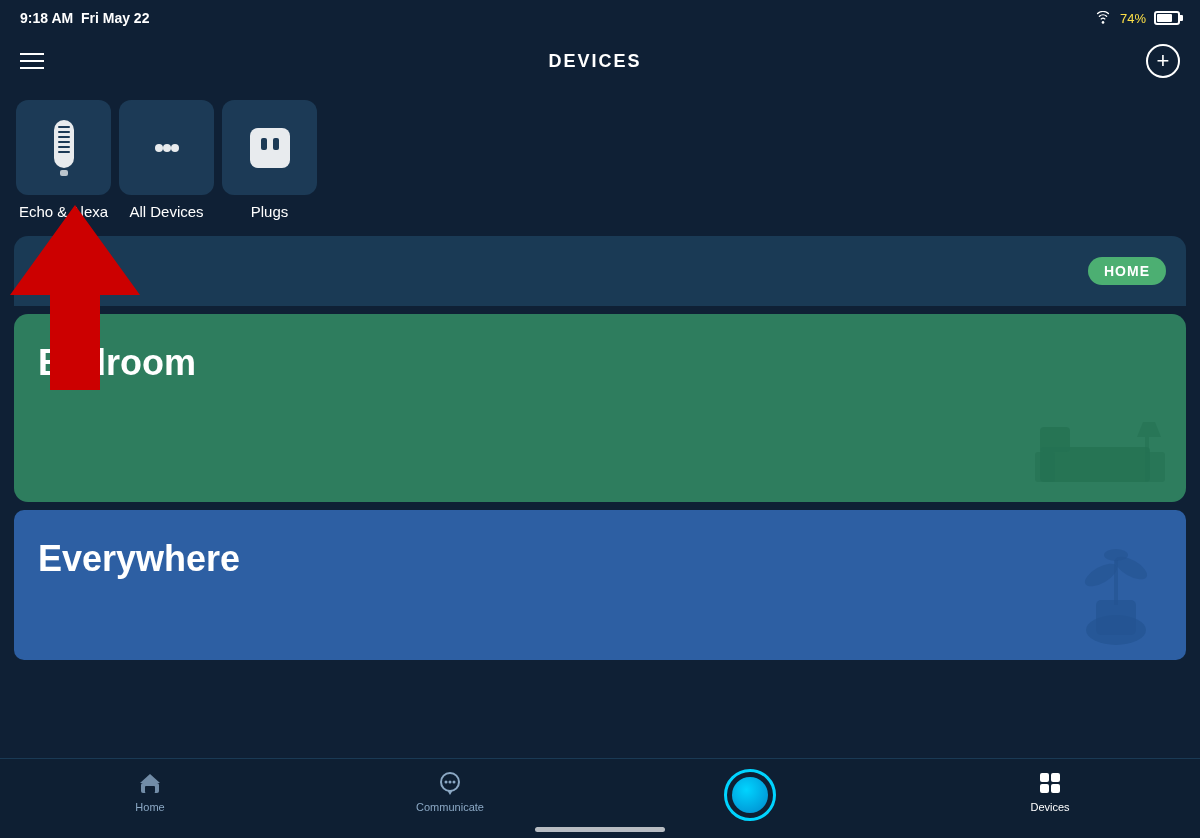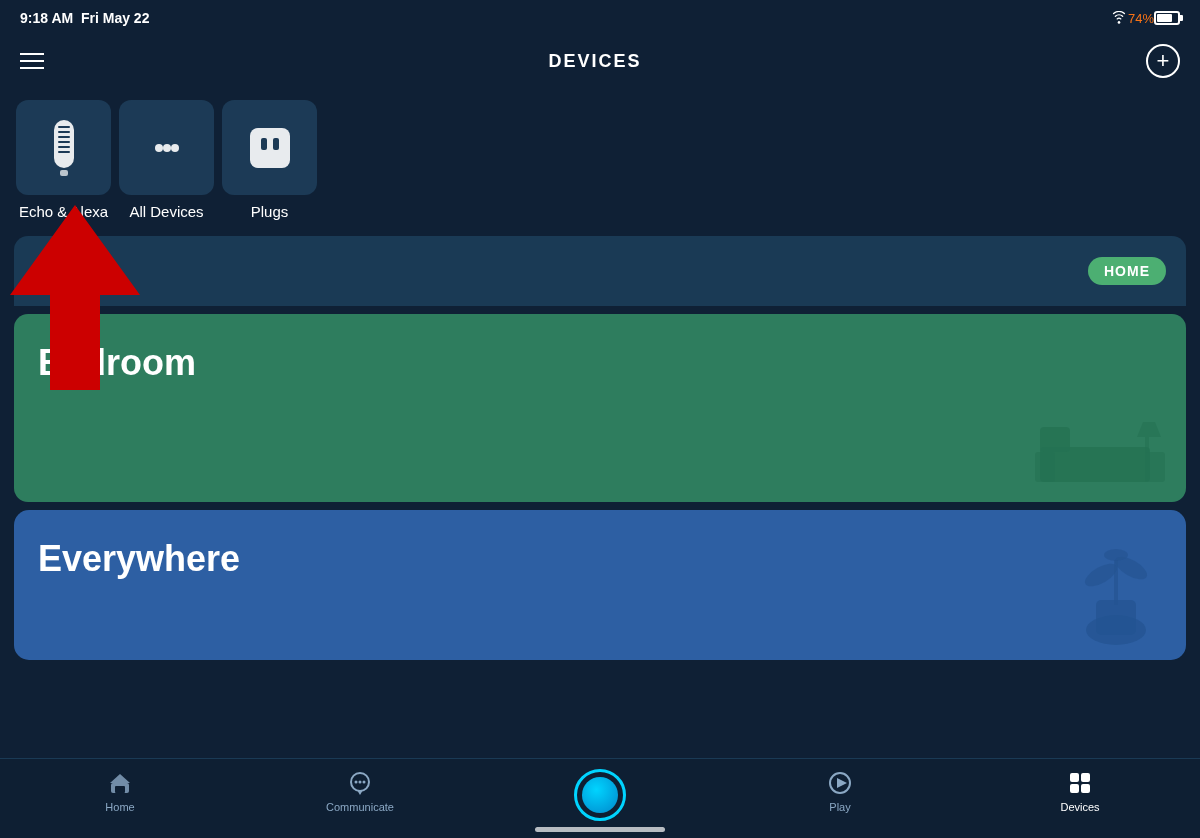--- a/index.html
+++ b/index.html
@@ -27,22 +27,23 @@
 
     .status-left {
       font-size: 14px;
       font-weight: 600;
       color: white;
     }
 
     .status-right {
       display: flex;
       align-items: center;
+      gap: 8px;
       font-size: 13px;
-      color: #f97316;
+      color: #fde047;
     }
 
     .wifi-icon {
       width: 18px;
       height: 14px;
     }
 
     .battery-icon {
       width: 26px;
       height: 14px;
@@ -211,21 +212,21 @@
     .bedroom-illustration {
       position: absolute;
       right: 16px;
       bottom: 10px;
       opacity: 0.5;
     }
 
     
     .everywhere-card {
       background-color: #2d5fa3;
-      border-radius: 15px;
+      border-radius: 10px;
       height: 150px;
       margin: 0 0 8px;
       position: relative;
       overflow: hidden;
       cursor: pointer;
       display: flex;
       align-items: flex-start;
       padding: 28px 24px;
     }
 
@@ -468,29 +469,20 @@
     </div>
     <span class="tab-label">Communicate</span>
   </div>
 
   <div class="tab-item">
     <div class="alexa-orb">
       <div class="alexa-orb-inner"></div>
     </div>
   </div>
 
-  <div class="tab-item">
-    <div class="tab-icon">
-      <svg width="26" height="26" viewBox="0 0 26 26">
-        <circle cx="13" cy="13" r="10" stroke="#8ba8c4" stroke-width="2" fill="none"></circle>
-        <polygon points="10,8 20,13 10,18" fill="#8ba8c4"></polygon>
-      </svg>
-    </div>
-    <span class="tab-label">Play</span>
-  </div>
 
   <div class="tab-item">
     <div class="tab-icon">
       <svg width="26" height="26" viewBox="0 0 26 26" fill="white">
         <rect x="3" y="3" width="9" height="9" rx="2" fill="white"></rect>
         <rect x="14" y="3" width="9" height="9" rx="2" fill="white"></rect>
         <rect x="3" y="14" width="9" height="9" rx="2" fill="white"></rect>
         <rect x="14" y="14" width="9" height="9" rx="2" fill="white"></rect>
       </svg>
     </div>

